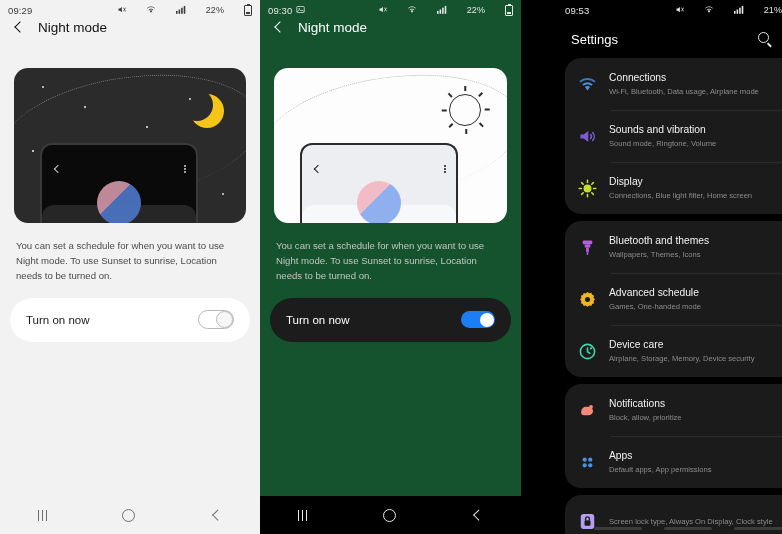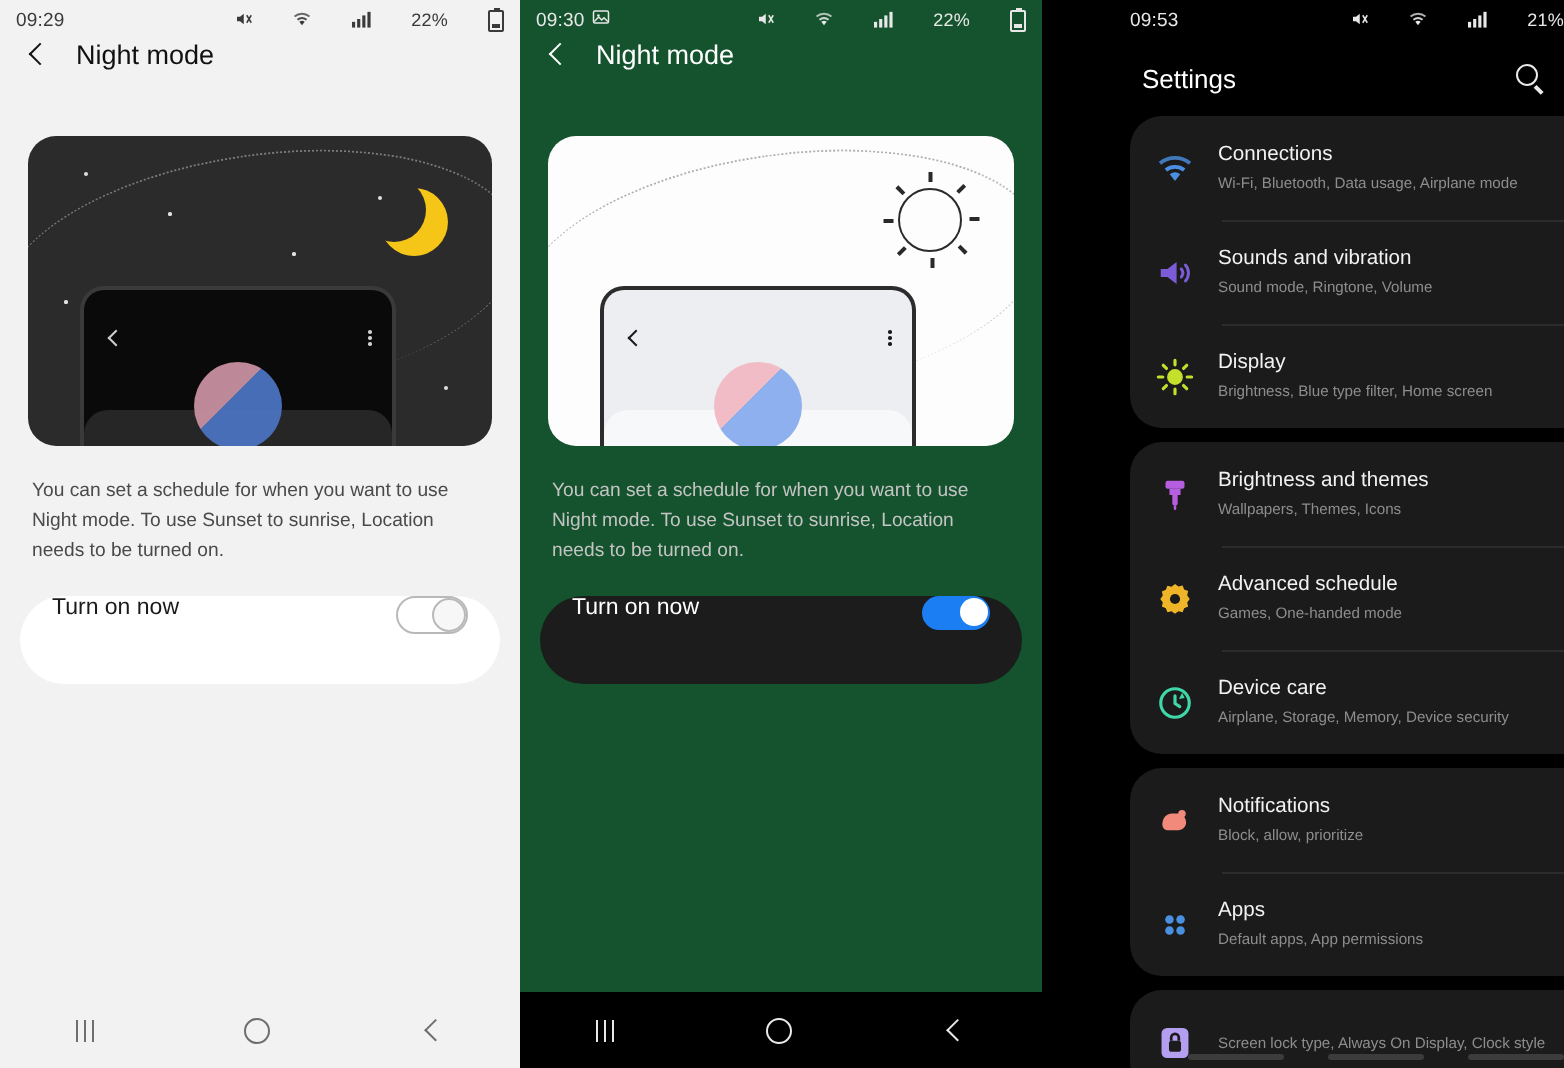--- a/index.html
+++ b/index.html
@@ -61,21 +61,21 @@
   .p2 .ip-sheet{background:#f7f8f9;}
   .ip-circle{position:absolute;left:50%;bottom:12px;transform:translateX(-50%);width:44px;height:44px;border-radius:50%;overflow:hidden;background:linear-gradient(135deg,#c78fa0 0%,#c78fa0 42%,#4a72bf 42%,#4a72bf 100%);opacity:.95;}
   .p2 .ip-circle{background:linear-gradient(135deg,#f2bcc6 0%,#f2bcc6 42%,#8fb0ef 42%,#8fb0ef 100%);opacity:1;}
 
   
   .desc{padding:16px 16px 12px 16px;font-size:9.6px;line-height:1.55;}
   .p1 .desc{color:#4a4a4a;}
   .p2 .desc{color:#c4c4c4;}
 
   
-  .togglecard{margin:2px 10px 0 10px;border-radius:22px;height:44px;display:flex;align-items:flex-start;padding:0 16px;}
+  .togglecard{margin:2px 10px 0 10px;border-radius:22px;height:44px;display:flex;align-items:center;padding:0 16px;}
   .p1 .togglecard{background:#ffffff;}
   .p2 .togglecard{background:#1c1c1c;}
   .togglecard .lbl{font-size:11.5px;}
   .p1 .togglecard .lbl{color:#1a1a1a;}
   .p2 .togglecard .lbl{color:#fff;}
   .switch{margin-left:auto;width:34px;height:17px;border-radius:10px;position:relative;}
   .switch.off{border:1.4px solid #b9b9b9;background:transparent;}
   .switch.off .knob{position:absolute;right:0px;top:0px;width:15px;height:15px;border-radius:50%;border:1.4px solid #b9b9b9;background:#f7f7f7;}
   .switch.on{background:#1b7ef3;}
   .switch.on .knob{position:absolute;right:1.5px;top:1.5px;width:14px;height:14px;border-radius:50%;background:#fff;}
@@ -367,36 +367,36 @@
               <span class="sico">
                 <svg viewBox="0 0 24 24">
                   <circle cx="12" cy="12" r="5" fill="#c4e02a"></circle>
                   <g stroke="#c4e02a" stroke-width="2" stroke-linecap="round">
                     <path d="M12 1.5v2.8M12 19.7v2.8M1.5 12h2.8M19.7 12h2.8M4.6 4.6l2 2M17.4 17.4l2 2M19.4 4.6l-2 2M6.6 17.4l-2 2"></path>
                   </g>
                 </svg>
               </span>
               <span class="stext">
                 <div class="stitle">Display</div>
-                <div class="ssub">Brightness, Blue type filter, Home screen</div>
+                <div class="ssub">Connections, Blue light filter, Home screen</div>
               </span>
             </div>
           </div>
           <div class="group">
             <div class="srow">
               <span class="sico">
                 <svg viewBox="0 0 24 24">
                   <rect x="6" y="3" width="12" height="5" rx="1.4" fill="#b55fe0"></rect>
                   <rect x="8.5" y="8" width="7" height="4" fill="#b55fe0"></rect>
                   <path d="M10.3 12h3.4v5a1.7 1.7 0 0 1-3.4 0v-5z" fill="#b55fe0"></path>
                   <rect x="11.2" y="18.5" width="1.6" height="3" rx=".8" fill="#b55fe0"></rect>
                 </svg>
               </span>
               <span class="stext">
-                <div class="stitle">Brightness and themes</div>
+                <div class="stitle">Bluetooth and themes</div>
                 <div class="ssub">Wallpapers, Themes, Icons</div>
               </span>
             </div>
             <div class="srow">
               <span class="sico">
                 <svg viewBox="0 0 24 24">
                   <path d="M12 2.5l2.2 1.6 2.6-.6 1 2.5 2.5 1-.6 2.6L21.3 12l-1.6 2.2.6 2.6-2.5 1-1 2.5-2.6-.6L12 21.3l-2.2-1.6-2.6.6-1-2.5-2.5-1 .6-2.6L2.7 12l1.6-2.2-.6-2.6 2.5-1 1-2.5 2.6.6L12 2.5z" fill="#f0b429"></path>
                   <circle cx="12" cy="12" r="3.2" fill="#1b1b1b"></circle>
                 </svg>
               </span>

